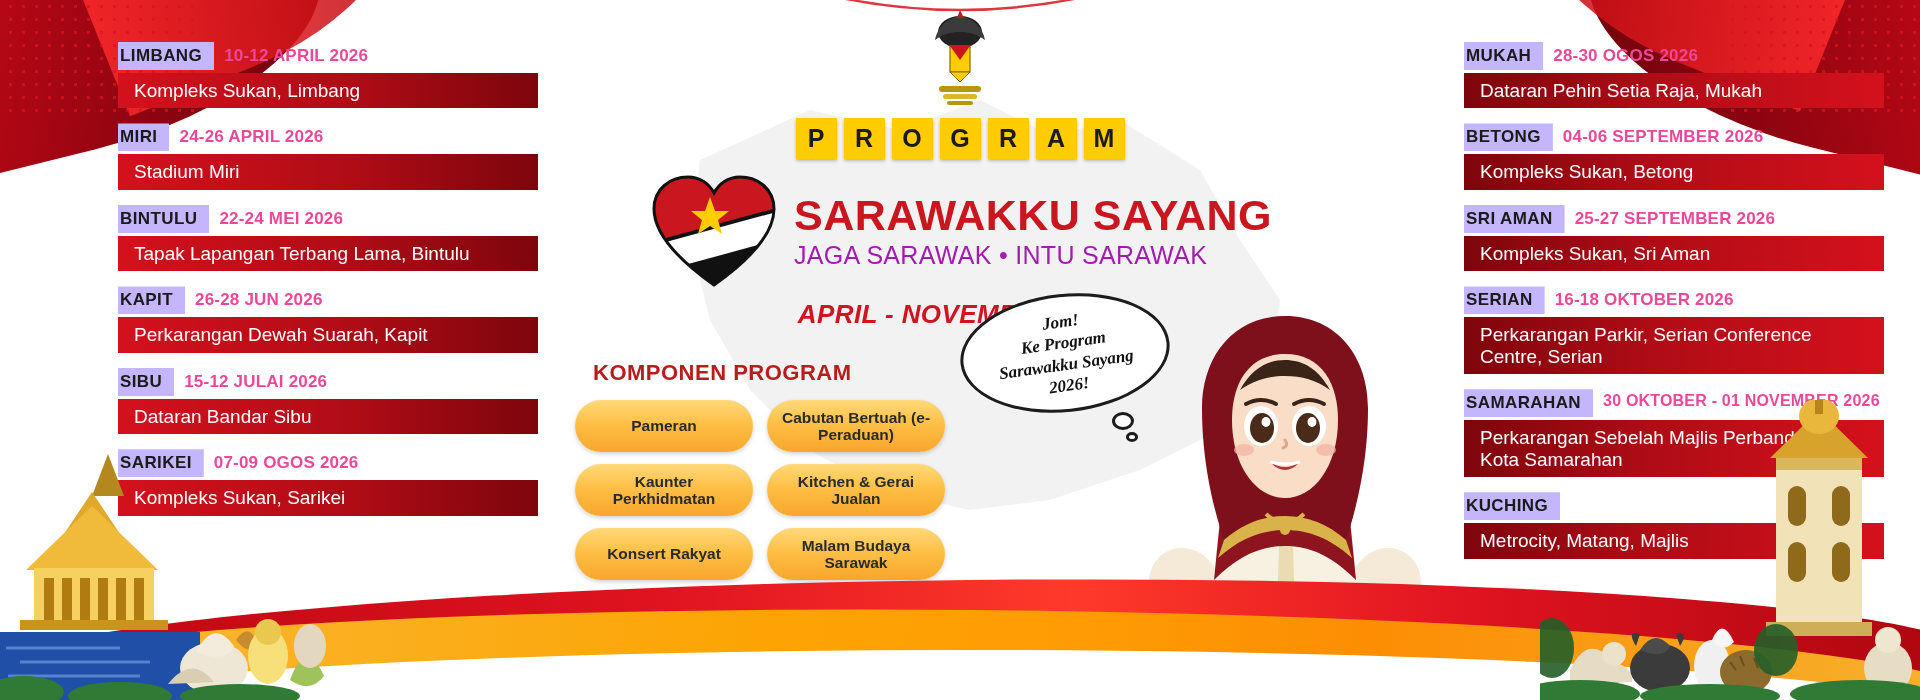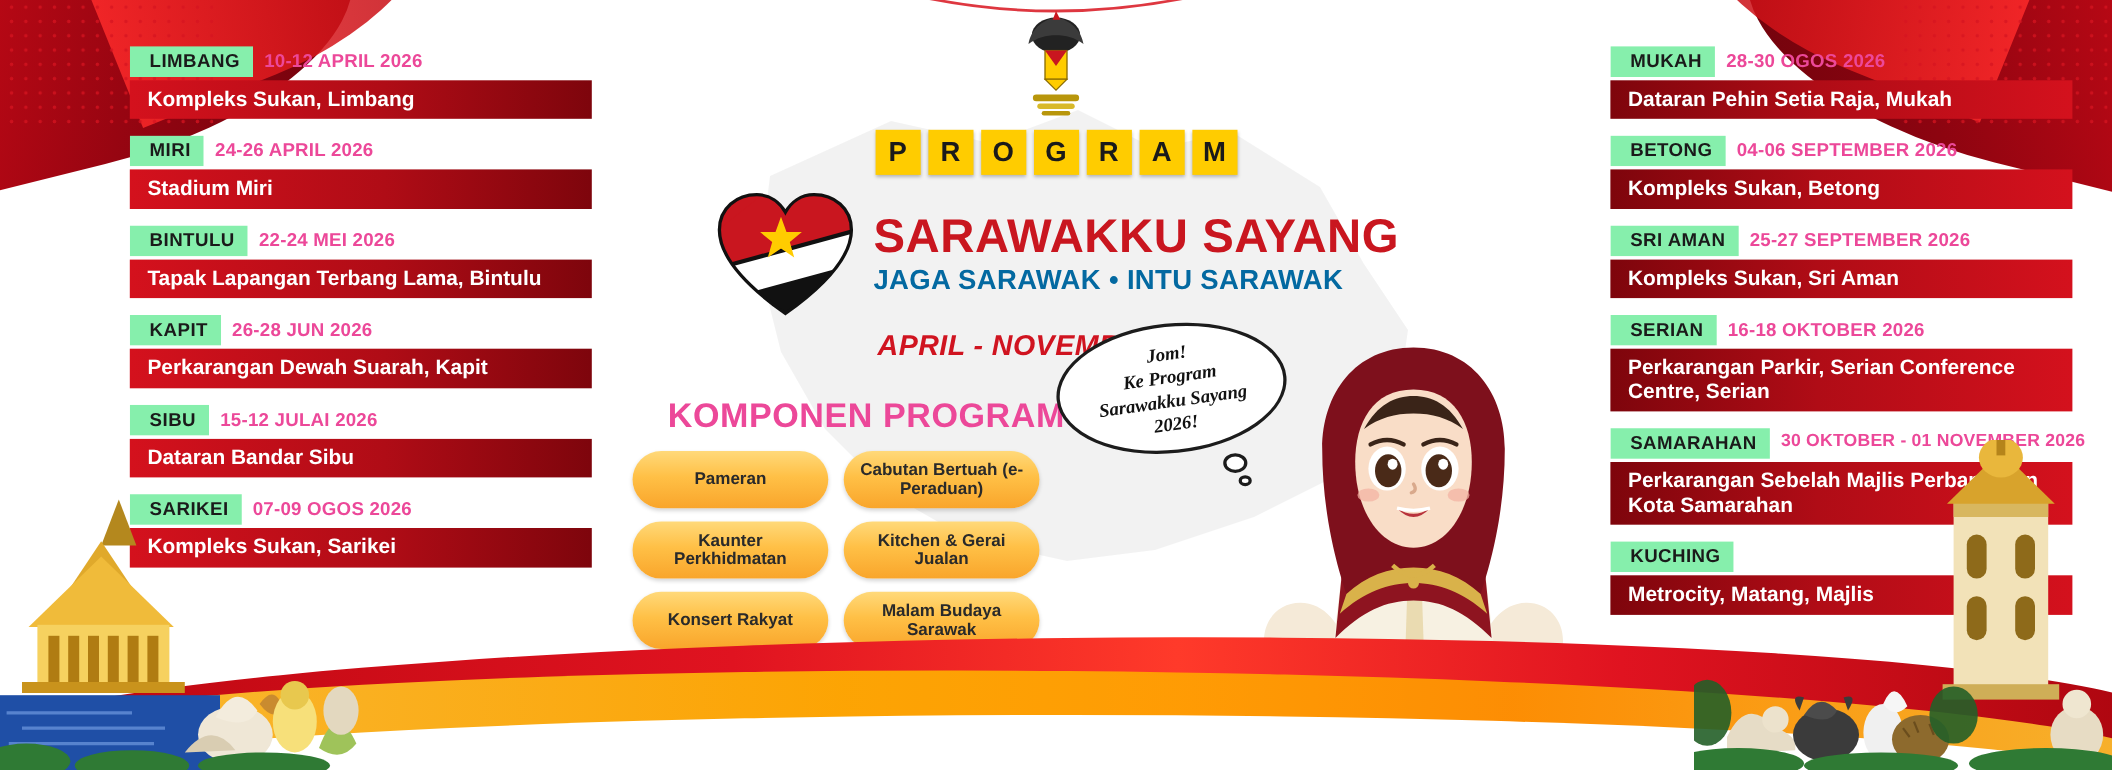--- a/index.html
+++ b/index.html
@@ -118,36 +118,36 @@
   .logo-row {
     display: flex; align-items: center; justify-content: center; gap: 14px;
   }
   .heart-logo { width: 132px; height: 118px; flex: 0 0 auto; }
   .title-stack { text-align: left; }
   .t-main {
     font-size: 43px; font-weight: 700; color: #c9161f;
     letter-spacing: .5px; line-height: 1.02;
   }
   .t-sub {
-    font-size: 25px; font-weight: 700; color: #0369a1;
+    font-size: 25px; font-weight: 400; color: #a21caf;
     letter-spacing: .3px; margin-top: 3px;
   }
   .t-dates {
     font-size: 26px; font-weight: 700; color: #d01420;
     font-style: italic; margin-top: 8px; letter-spacing: .4px;
     text-align: center;
   }
 
   
   .komponen {
     position: absolute; left: 575px; top: 360px; width: 420px;
   }
   .komponen-title {
-    font-size: 31px; font-weight: 700; color: #ec4899;
-    letter-spacing: .5px; margin-left: 32px; margin-bottom: 14px;
+    font-size: 22px; font-weight: 700; color: #b91c1c;
+    letter-spacing: .5px; margin-left: 18px; margin-bottom: 14px;
   }
   .pill-grid {
     display: flex; flex-wrap: wrap; gap: 12px 14px;
   }
   .pill {
     width: 178px; min-height: 52px;
     border-radius: 26px;
     background: linear-gradient(180deg,#ffd97a 0%, #ffc046 45%, #f9a52b 100%);
     display: flex; align-items: center; justify-content: center;
     text-align: center;
@@ -157,35 +157,35 @@
     box-shadow: 0 2px 4px rgba(0,0,0,.18);
   }
   .pill.center-one { margin: 0 auto; }
 
   
   .events-left  { position: absolute; left: 118px; top: 42px;  width: 420px; }
   .events-right { position: absolute; right: 36px; top: 42px;  width: 420px; }
   .event { margin-bottom: 15px; position: relative; }
   .ev-head { display: flex; align-items: center; gap: 0; }
   .ev-city {
-    background: #86efac;
+    background: #c4b5fd;
     color: #1a1a1a; font-weight: 700; font-size: 17px;
-    padding: 4px 12px 4px 18px;
+    padding: 4px 12px 4px 2px;
     letter-spacing: .4px;
     clip-path: polygon(0 0, 100% 0, 100% 100%, 0 100%);
     white-space: nowrap;
   }
   .ev-date {
     color: #ec4899; font-weight: 700; font-size: 17px;
     padding: 4px 10px; white-space: nowrap; letter-spacing: .2px;
   }
   .ev-venue {
     margin-top: 3px;
     background: linear-gradient(90deg,#d4111d 0%, #b00c16 55%, #7e050c 100%);
-    color: #ffffff; font-weight: 700; font-size: 19px;
+    color: #ffffff; font-weight: 400; font-size: 19px;
     padding: 7px 16px;
     line-height: 1.13;
   }
   .events-right .ev-venue { background: linear-gradient(270deg,#d4111d 0%, #b00c16 55%, #7e050c 100%); }
   .ev-date.two-line { line-height: 1.05; font-size: 16px; padding-top:1px; }
 
   
   .mascot-wrap {
     position: absolute; right: 470px; bottom: 0; width: 330px; height: 420px;
   }

